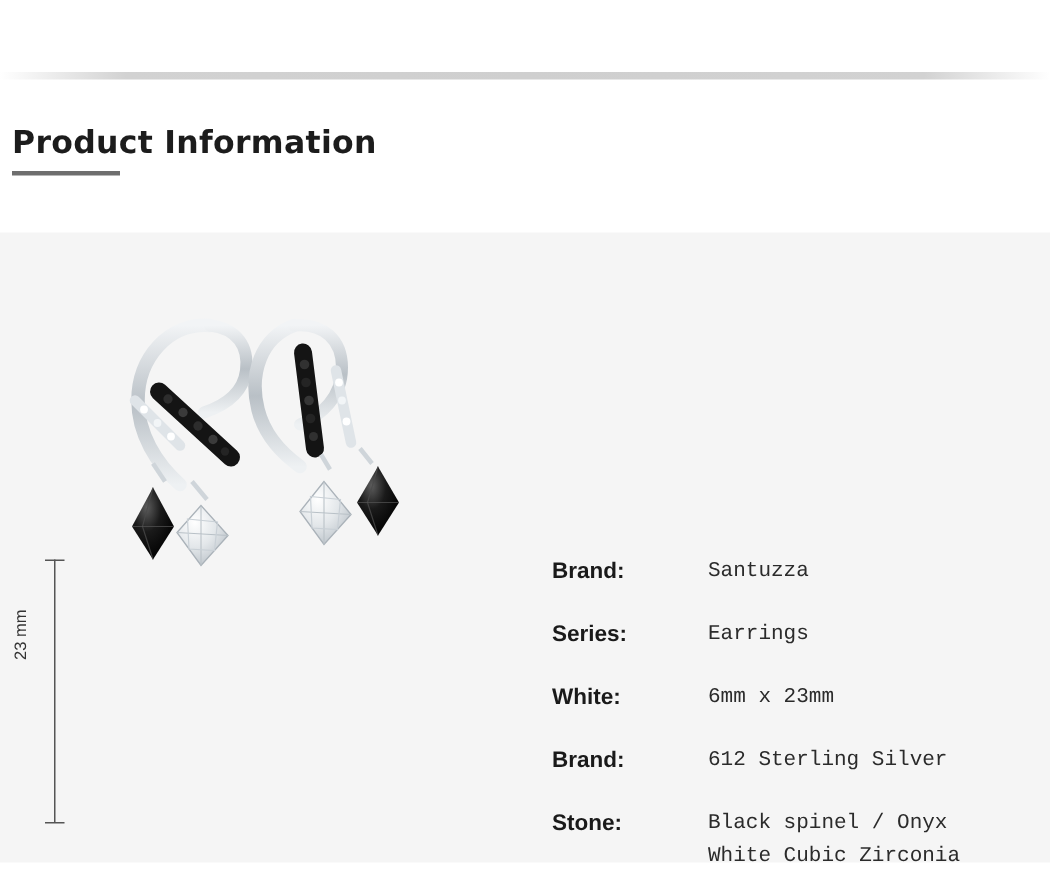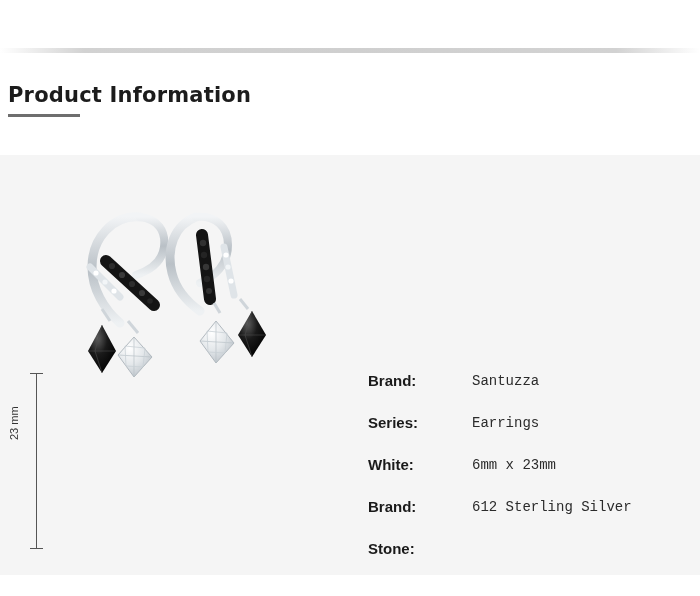--- a/index.html
+++ b/index.html
@@ -254,17 +254,21 @@
         <div class="spec-value">6mm x 23mm</div>
       </div>
 
       <div class="spec-row">
         <div class="spec-label">Brand:</div>
         <div class="spec-value">612 Sterling Silver</div>
       </div>
 
       <div class="spec-row">
         <div class="spec-label">Stone:</div>
+        <div class="spec-value">
+          <span class="line2">Black spinel / Onyx</span>
+          <span class="line2">White Cubic Zirconia</span>
+        </div>
       </div>
 
     </div>
   </div>
 </div>
 
 </body></html>

